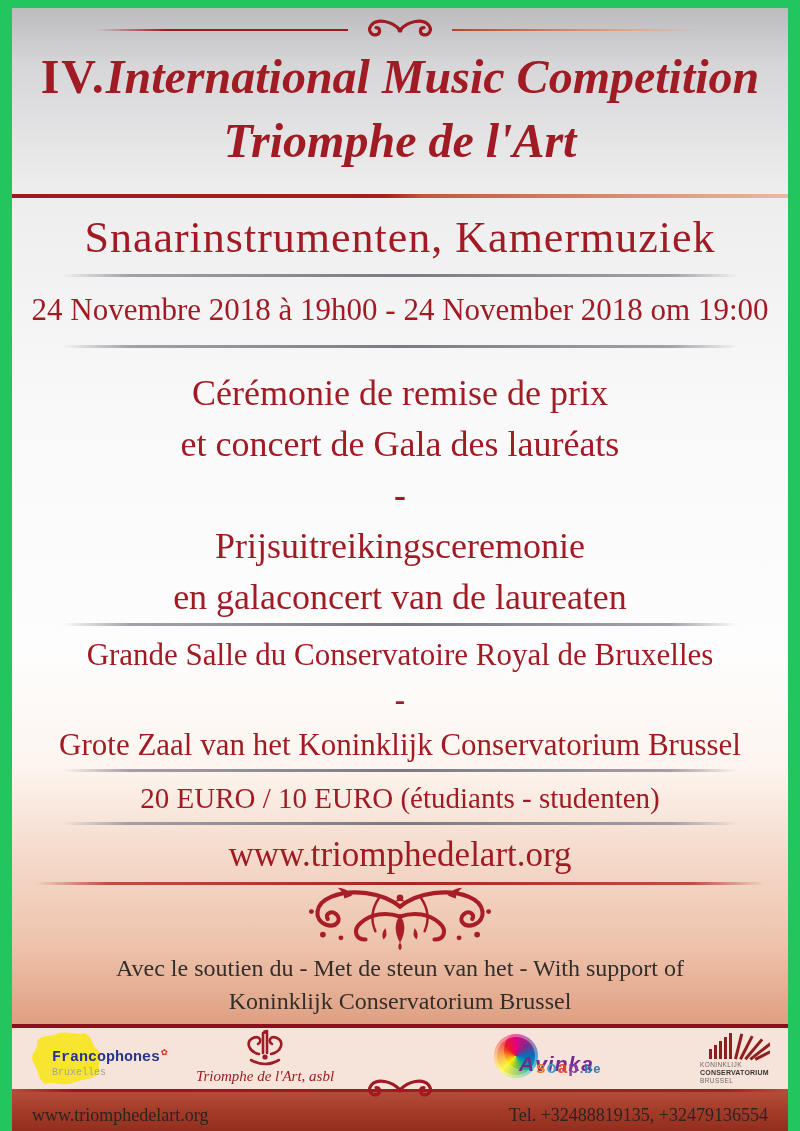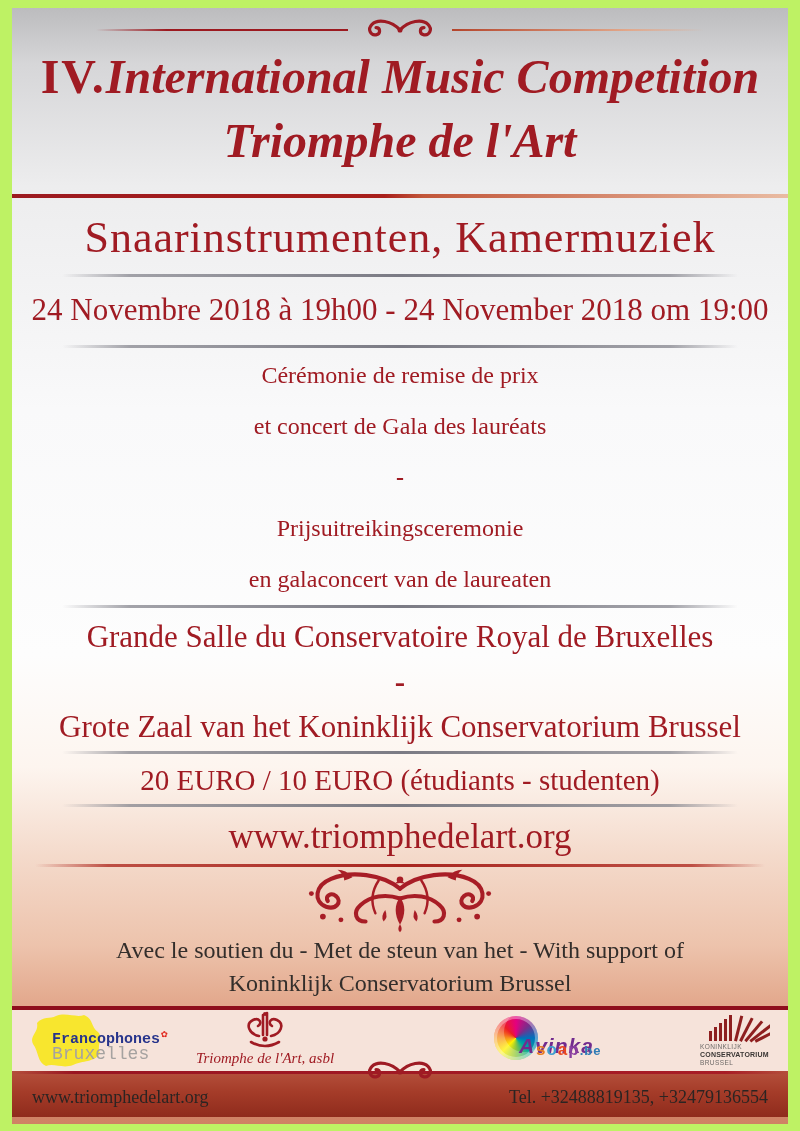--- a/index.html
+++ b/index.html
@@ -1,18 +1,18 @@
 <!DOCTYPE html>
 <html><head>
 <meta charset="utf-8">
 <style>
   html,body{margin:0;padding:0;background:#444;}
   .poster{
     position:relative;width:800px;height:1131px;margin:0 auto;
-    background:#bef264;overflow:hidden;
+    background:#22c55e;overflow:hidden;
     font-family:"Liberation Serif", serif;
   }
   .frame-inner{
     position:absolute;top:8px;left:12px;right:12px;bottom:7px;
     background:linear-gradient(180deg,
       #bcbcbe 0%, #d6d6d8 5%, #ededee 16%, #f9f9fa 36%,
       #fdfdfd 58%, #fdf5ef 68%, #f4dacb 76%, #edc3ac 84%,
       #dd9a7c 92%, #cf8164 100%);
   }
   .center{text-align:center;}
@@ -31,39 +31,39 @@
   
   .redbar{margin-top:20px;height:4px;
     background:linear-gradient(90deg,#9c1a20 0%,#a81f1b 48%,#c2573a 53%,#e9bba2 100%);}
   .rule{height:3px;width:87%;margin:0 auto;border-radius:2px;
     background:linear-gradient(90deg,rgba(140,140,148,0),rgba(138,138,146,.78) 10%,rgba(116,116,126,.95) 50%,rgba(138,138,146,.78) 90%,rgba(140,140,148,0));}
   .redrule{height:3px;width:94%;margin:3px auto 0;border-radius:2px;
     background:linear-gradient(90deg,rgba(190,70,55,0),rgba(180,55,45,.85) 10%,#a8251f 50%,rgba(180,55,45,.85) 90%,rgba(190,70,55,0));}
   
   .heading{margin-top:14px;font-size:44px;line-height:52px;letter-spacing:1px;white-space:nowrap;margin-bottom:10px;}
   .dateline{margin-top:12px;font-size:31px;line-height:42px;white-space:nowrap;margin-bottom:14px;}
-  .ceremony{margin-top:2px;font-size:24px;line-height:51px;}
+  .ceremony{margin-top:20px;font-size:36px;line-height:51px;}
   .venue{margin-top:6px;font-size:31px;line-height:45px;white-space:nowrap;margin-bottom:2px;}
   .venue .dash,.ceremony .dash{font-weight:bold;}
   .price{margin-top:6px;font-size:29px;line-height:40px;margin-bottom:4px;}
   .website{margin-top:6px;font-size:35px;line-height:48px;}
   
   .flourish{display:block;margin:2px auto 0;width:250px;height:64px;}
   .fl{fill:#a81d26;}
   .fs{fill:none;stroke:#a81d26;stroke-width:5;stroke-linecap:round;}
   .fs2{fill:none;stroke:#a81d26;stroke-width:3;stroke-linecap:round;}
   .support{margin-top:1px;font-size:24px;line-height:33px;color:#332e2b;}
   .darkline{margin-top:6px;height:4px;background:#8e0e1c;}
   
   .strip{position:relative;height:61px;background:#f6e3da;}
   .logo-fr{position:absolute;left:14px;top:2px;width:140px;height:57px;}
   .logo-fr svg{position:absolute;left:0;top:0;}
   .logo-fr .txt{position:absolute;left:26px;top:15px;font-family:Liberation Mono, monospace;line-height:15px;white-space:nowrap;}
   .fr-name{font-size:15px;font-weight:bold;color:#27348b;}
-  .fr-city{font-size:18px;color:#a5a2a0;}
+  .fr-city{font-size:10px;color:#a5a2a0;}
   .fr-spark{color:#e1261c;font-size:11px;vertical-align:6px;margin-left:1px;}
   .logo-tr{position:absolute;left:178px;top:1px;width:150px;height:59px;text-align:center;}
   .logo-tr .emblem{display:block;margin:0 auto;width:46px;height:38px;}
   .tr-label{font-size:15px;font-style:italic;color:#a01b23;line-height:18px;white-space:nowrap;}
   .logo-av{position:absolute;left:482px;top:4px;width:130px;height:54px;font-family:"Liberation Sans",sans-serif;}
   .av-swirl{position:absolute;left:0;top:2px;width:44px;height:44px;border-radius:50%;
     background:conic-gradient(#e4007f,#7b2d8b,#0071bc,#00a99d,#8cc63f,#fff200,#f7941d,#ed1c24,#e4007f);
     box-shadow:inset 0 0 0 3px rgba(255,255,255,.35), inset 8px -6px 0 2px rgba(255,255,255,.25);}
   .av-name{position:absolute;left:25px;top:20px;font-size:21px;font-weight:bold;font-style:italic;color:#722b8e;letter-spacing:1px;}
   .av-soap{position:absolute;left:42px;top:26px;font-size:17px;font-weight:bold;letter-spacing:1px;}

